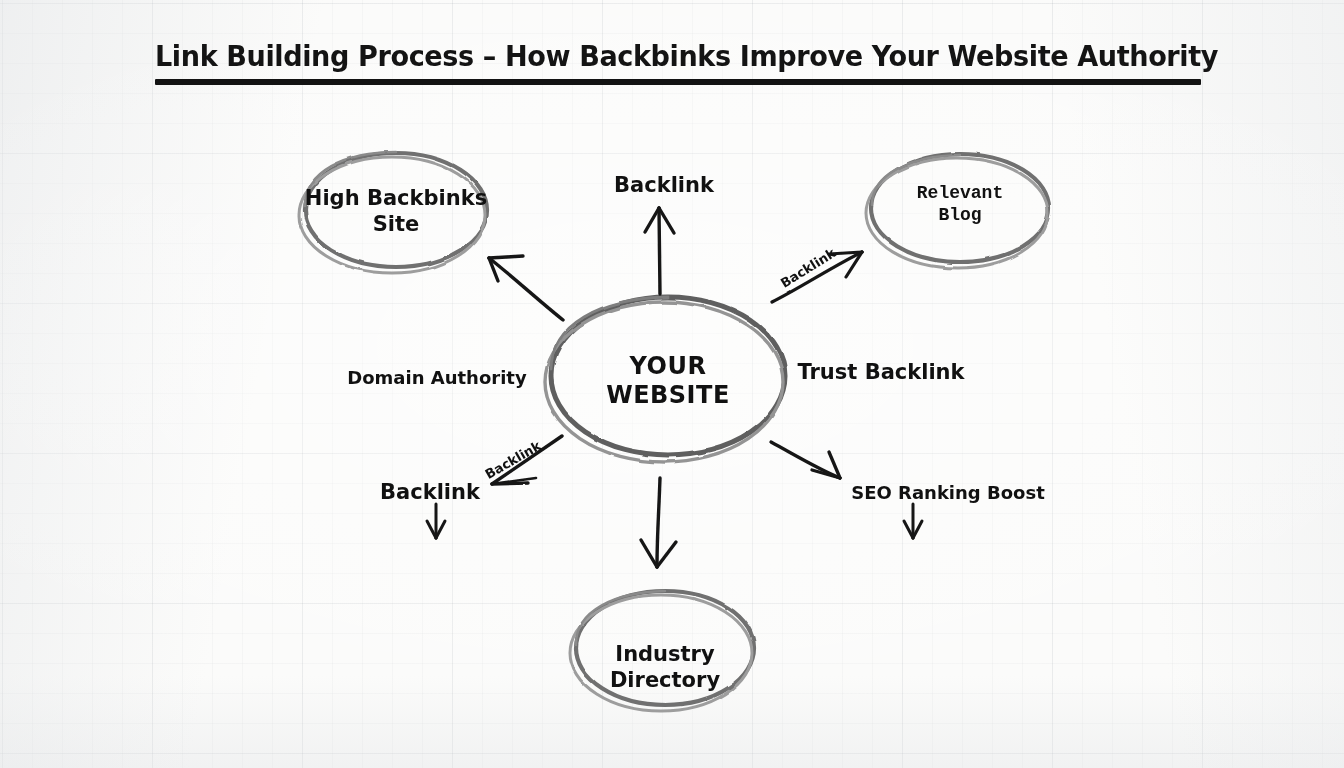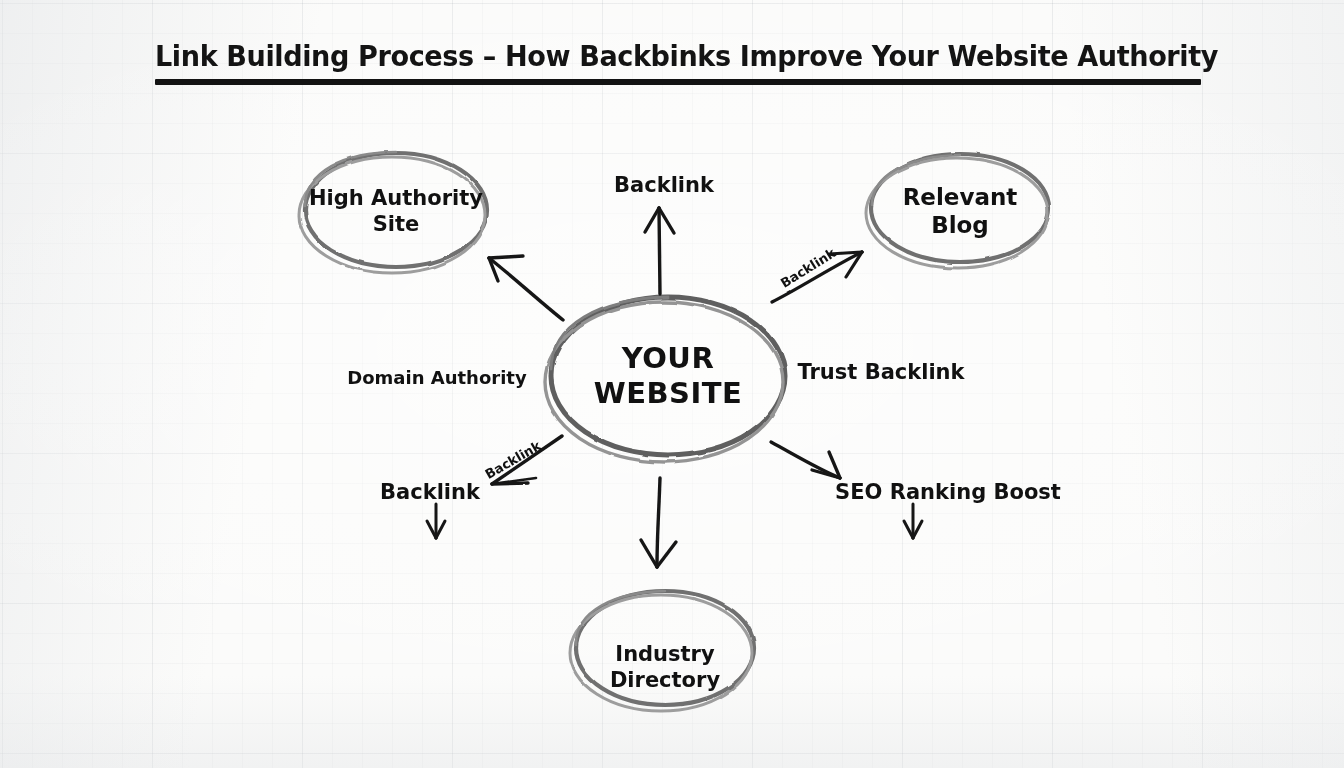--- a/index.html
+++ b/index.html
@@ -196,42 +196,42 @@
     <path d="M 436 538 L 445 521" fill="none" stroke="#151515" stroke-width="3" stroke-linecap="round"></path>
   </g>
 
   <g filter="url(#rough-soft)">
     <path d="M 913 504 L 913 538" fill="none" stroke="#151515" stroke-width="3" stroke-linecap="round"></path>
     <path d="M 913 538 L 904 521" fill="none" stroke="#151515" stroke-width="3" stroke-linecap="round"></path>
     <path d="M 913 538 L 922 521" fill="none" stroke="#151515" stroke-width="3" stroke-linecap="round"></path>
   </g>
 </svg>
 
-<div class="node-label" style="left:296px; top:186px; width:200px; font-size:21px;">High Authority
+<div class="node-label" style="left:296px; top:186px; width:200px; font-size:21px;">High Backbinks
 Site</div>
 
-<div class="node-label" style="left:860px; top:183px; width:200px; font-size:23px;">Relevant
+<div class="node-label" style="left:860px; top:183px; width:200px; font-size:18px;font-family:Liberation Mono, monospace;">Relevant
 Blog</div>
 
-<div class="node-label" style="left:548px; top:341px; width:240px; font-size:29px; letter-spacing:0.5px;">YOUR
+<div class="node-label" style="left:548px; top:352px; width:240px; font-size:24px; letter-spacing:0.5px;">YOUR
 WEBSITE</div>
 
 <div class="node-label" style="left:565px; top:642px; width:200px; font-size:21px;">Industry
 Directory</div>
 
 <div class="node-hit" style="left:304px; top:152px; width:184px; height:116px;"></div>
 <div class="node-hit" style="left:870px; top:153px; width:180px; height:110px;"></div>
 <div class="node-hit" style="left:550px; top:297px; width:236px; height:160px;"></div>
 <div class="node-hit" style="left:575px; top:591px; width:180px; height:116px;"></div>
 
 <div class="edge-label" style="left:664px; top:185px; font-size:21px; transform:translate(-50%,-50%);">Backlink</div>
 
 <div class="edge-label" style="left:415px; top:377px; font-size:18px; transform:translate(-50%,-50%);margin-left:22px;">Domain Authority</div>
 
 <div class="edge-label" style="left:881px; top:372px; font-size:21px; transform:translate(-50%,-50%);">Trust Backlink</div>
 
 <div class="edge-label" style="left:430px; top:492px; font-size:21px; transform:translate(-50%,-50%);">Backlink</div>
 
-<div class="edge-label" style="left:948px; top:492px; font-size:21px; transform:translate(-50%,-50%);">SEO Ranking Boost</div>
+<div class="edge-label" style="left:948px; top:492px; font-size:18px; transform:translate(-50%,-50%);">SEO Ranking Boost</div>
 
 <div class="edge-label" style="left:808px; top:268px; font-size:13px; transform:translate(-50%,-50%) rotate(-32deg);">Backlink</div>
 
 <div class="edge-label" style="left:513px; top:460px; font-size:13px; transform:translate(-50%,-50%) rotate(-30deg);">Backlink</div>
 
 </body></html>

